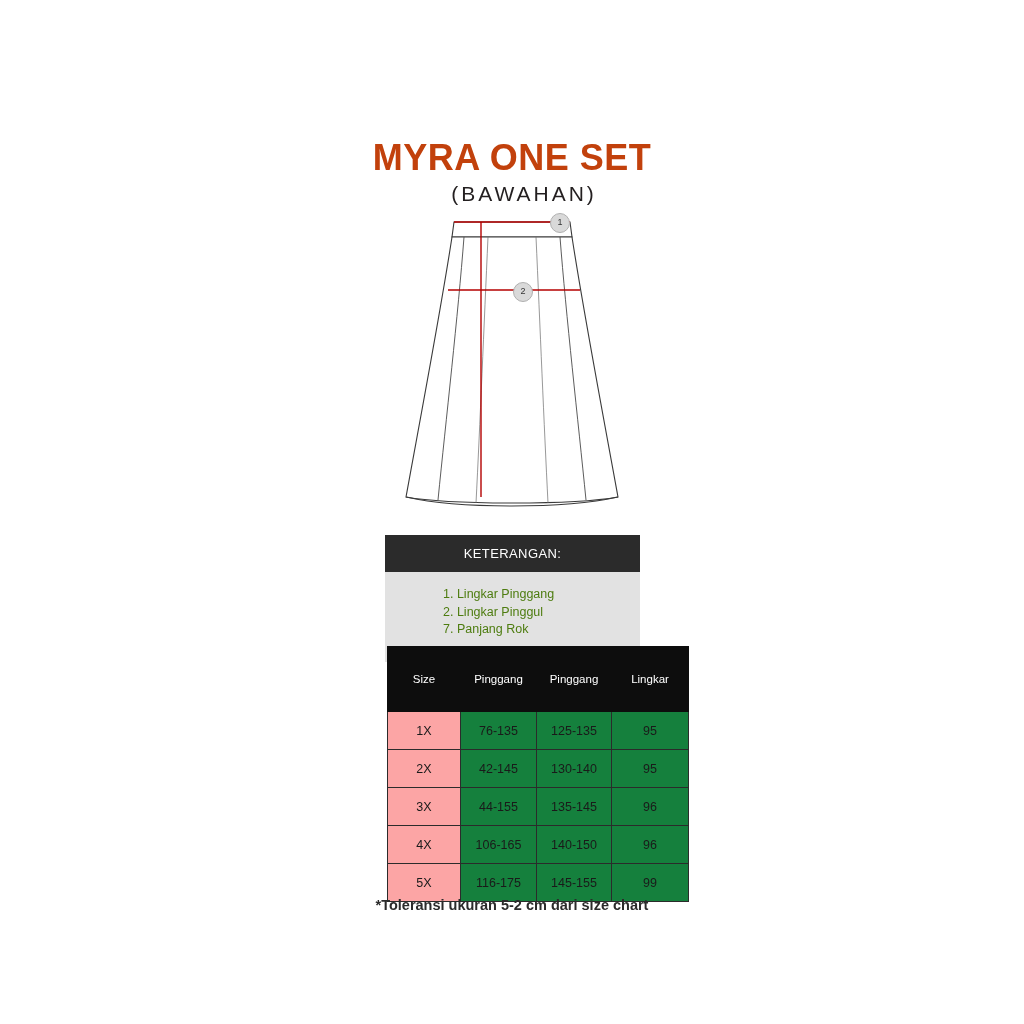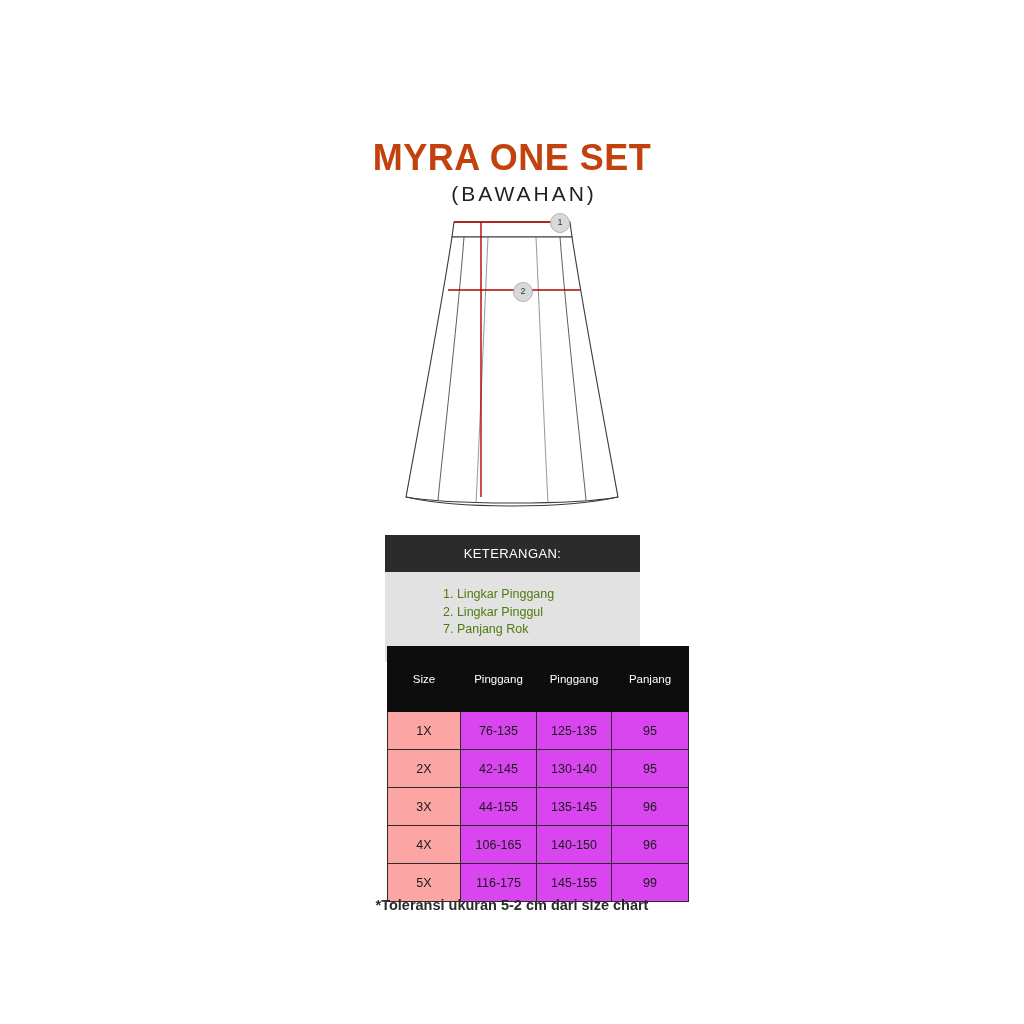--- a/index.html
+++ b/index.html
@@ -121,21 +121,21 @@
   .sizetable th.th-c { width: 64px; }
   .sizetable td {
     border: 1px solid #2b2b2b;
     height: 35px;
     text-align: center;
     font-size: 12.5px;
     color: #1a1a1a;
     background: #fca5a5;
   }
   .sizetable td.shaded {
-    background: #d946ef;
+    background: #15803d;
   }
 
   
   .footnote {
     position: absolute;
     top: 897px;
     left: 0;
     width: 1024px;
     text-align: center;
     font-size: 14.5px;
@@ -188,21 +188,21 @@
       <div class="kline">7. Panjang Rok</div>
     </div>
   </div>
 
   <table class="sizetable">
     <thead>
       <tr>
         <th class="th-size">Size</th>
         <th class="th-a">Pinggang</th>
         <th class="th-b">Pinggang</th>
-        <th class="th-c">Panjang</th>
+        <th class="th-c">Lingkar</th>
       </tr>
     </thead>
     <tbody>
       <tr>
         <td>1X</td>
         <td class="shaded">76-135</td>
         <td class="shaded">125-135</td>
         <td class="shaded">95</td>
       </tr>
       <tr>

